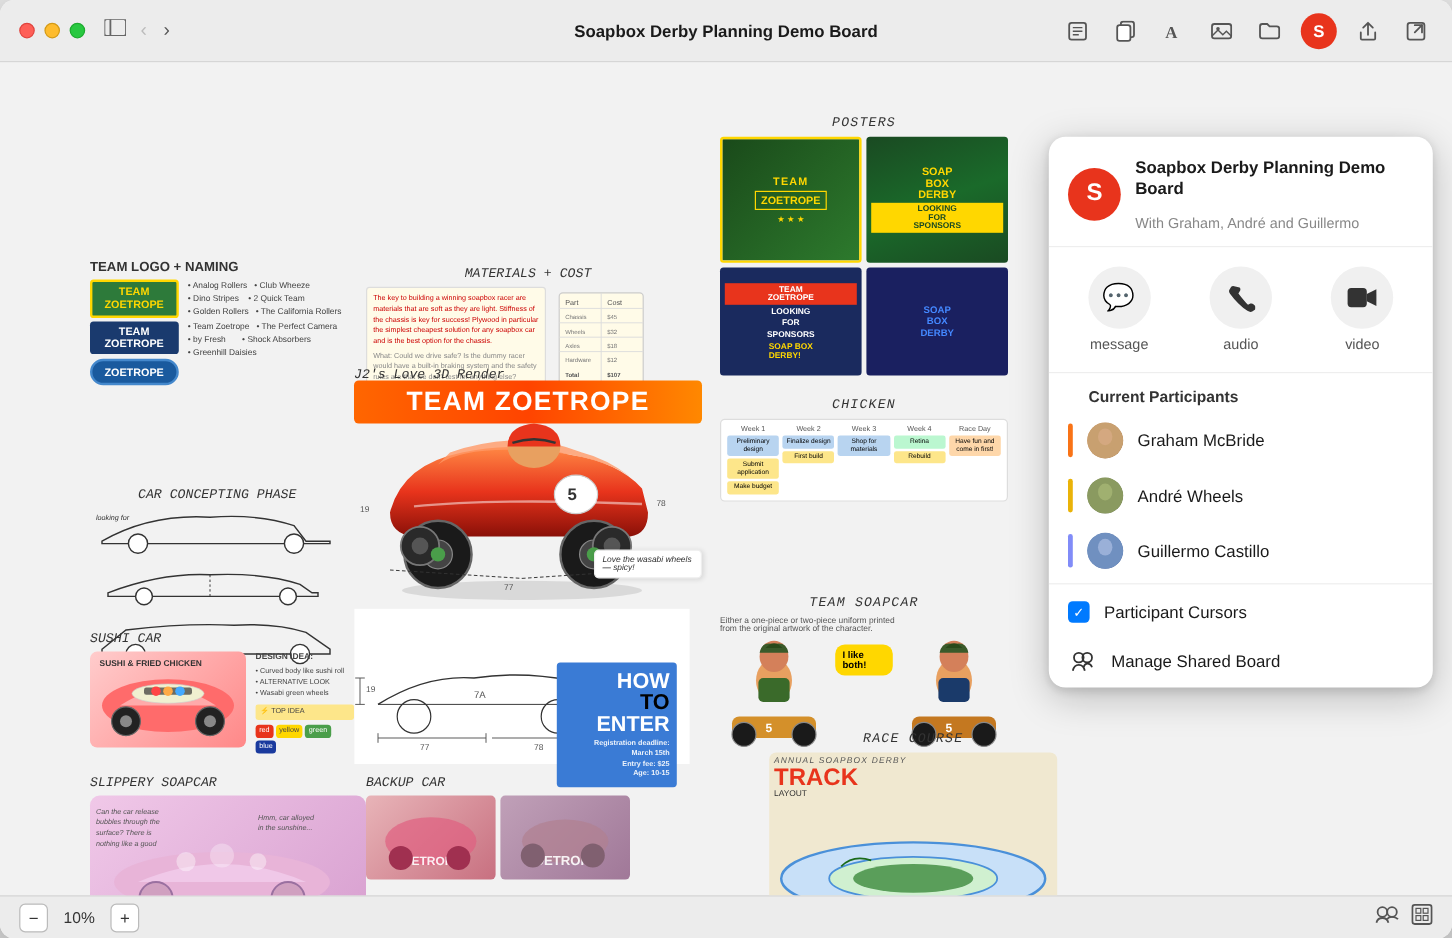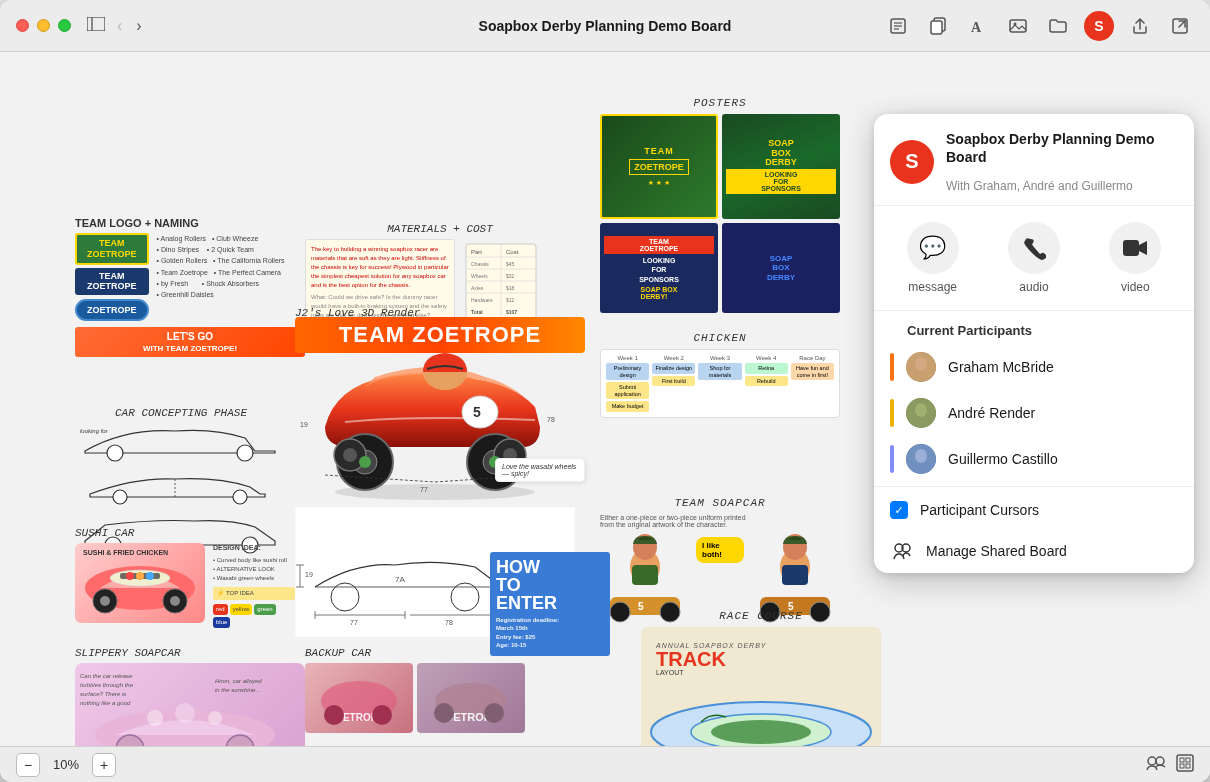--- a/index.html
+++ b/index.html
@@ -179,22 +179,23 @@
     
     .section-materials {
       top: 171px;
       left: 305px;
       width: 270px;
     }
 
     
     .section-how-to-enter {
       top: 500px;
-      left: 490px;
-      width: 120px;
+      left: 464px;
+      width: 100px;
+      text-align: right;
     }
     .how-to-enter-card {
       background: #3a7bd5;
       color: white;
       padding: 6px;
       font-size: 8px;
       font-weight: bold;
       line-height: 1.4;
       border-radius: 3px;
     }
@@ -234,21 +235,21 @@
     
     .section-race-course {
       top: 558px;
       left: 600px;
       width: 240px;
       margin-left: 41px;
     }
     .race-track-bg {
       background: #f0e8d0;
       border-radius: 6px;
-      padding: 15px;
+      padding: 4px;
       font-size: 8px;
       height: 140px;
       position: relative;
       overflow: hidden;
     }
     .race-track-title {
       font-size: 20px;
       font-weight: 900;
       color: #e8341c;
       line-height: 1;
@@ -591,21 +592,20 @@
           </div>
           <div style="font-size:7px; color:#444; line-height:1.6;">
             • Analog Rollers &nbsp; • Club Wheeze<br>
             • Dino Stripes &nbsp;&nbsp; • 2 Quick Team<br>
             • Golden Rollers &nbsp; • The California Rollers<br>
             • Team Zoetrope &nbsp; • The Perfect Camera<br>
             • by Fresh &nbsp;&nbsp;&nbsp;&nbsp;&nbsp; • Shock Absorbers<br>
             • Greenhill Daisies
           </div>
         </div>
-        <div class="lets-go-banner" style="margin-top:6px; font-size:10px;">LET'S GO<br><span style="font-size:8px;">WITH TEAM ZOETROPE!</span></div>
       </div>
 
       <div class="board-section section-materials">
         <div class="sec-title-left" style="text-align:center; font-style:italic; font-family:'Courier New',monospace; font-weight:normal;">MATERIALS + COST</div>
         <div style="display:flex; gap:6px; margin-top:2px;">
           <div class="mat-card" style="width:150px;">
             <p style="color:#c00; font-size:6px;">The key to building a winning soapbox racer are materials that are soft as they are light. Stiffness of the chassis is key for success! Plywood in particular the simplest cheapest solution for any soapbox car and is the best option for the chassis.</p>
             <p style="margin-top:3px; color:#888; font-size:6px;">What: Could we drive safe? Is the dummy racer would have a built-in braking system and the safety rules are that we don't test for anything else?</p>
             <p style="margin-top:2px; color:#888; font-size:6px;">Should: Could you help come around? I think we should consider spending on new suspension units, the space is going to be lucky and good shocks should keep us from tipping.</p>
           </div>
@@ -810,21 +810,21 @@
           <line x1="5" y1="80" x2="5" y2="58" stroke="#555" stroke-width="0.8"></line>
           <line x1="1" y1="58" x2="9" y2="58" stroke="#555" stroke-width="0.8"></line>
           <line x1="1" y1="80" x2="9" y2="80" stroke="#555" stroke-width="0.8"></line>
           <text x="10" y="70" font-size="7" fill="#555">19</text>
         </svg>
       </div>
 
       <div class="board-section section-how-to-enter">
         <div class="how-to-enter-card">
           <div style="font-size:18px; font-weight:900; line-height:1; color:white;">HOW</div>
-          <div style="font-size:18px; font-weight:900; line-height:1; color:#ffffff;">TO</div>
+          <div style="font-size:18px; font-weight:900; line-height:1; color:#000000;">TO</div>
           <div style="font-size:18px; font-weight:900; line-height:1; color:white;">ENTER</div>
           <div style="font-size:6px; margin-top:4px; opacity:0.9; line-height:1.4;">
             Registration deadline:<br>
             March 15th<br>
             Entry fee: $25<br>
             Age: 10-15
           </div>
         </div>
       </div>
 
@@ -1034,21 +1034,21 @@
 
       <div class="participant-item">
         <div class="participant-color-bar" style="background:#eab308;"></div>
         <div class="participant-avatar avatar-andre">
           <svg width="30" height="30" viewBox="0 0 30 30" fill="none">
             <circle cx="15" cy="15" r="15" fill="#8a9a60"></circle>
             <ellipse cx="15" cy="12" rx="6" ry="7" fill="#a0b070"></ellipse>
             <path d="M5 26 Q7 20 15 20 Q23 20 25 26" fill="#8a9a60"></path>
           </svg>
         </div>
-        <div class="participant-name">André Render</div>
+        <div class="participant-name">André Wheels</div>
       </div>
 
       <div class="participant-item">
         <div class="participant-color-bar" style="background:#818cf8;"></div>
         <div class="participant-avatar avatar-guillermo">
           <svg width="30" height="30" viewBox="0 0 30 30" fill="none">
             <circle cx="15" cy="15" r="15" fill="#7090c0"></circle>
             <ellipse cx="15" cy="12" rx="6" ry="7" fill="#9ab0d8"></ellipse>
             <path d="M5 26 Q7 20 15 20 Q23 20 25 26" fill="#7090c0"></path>
           </svg>

